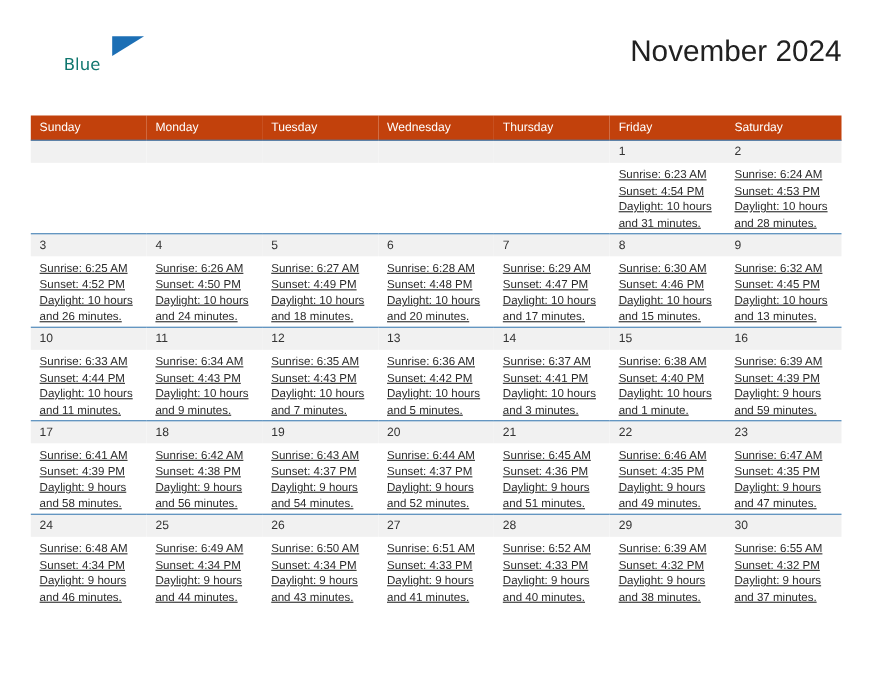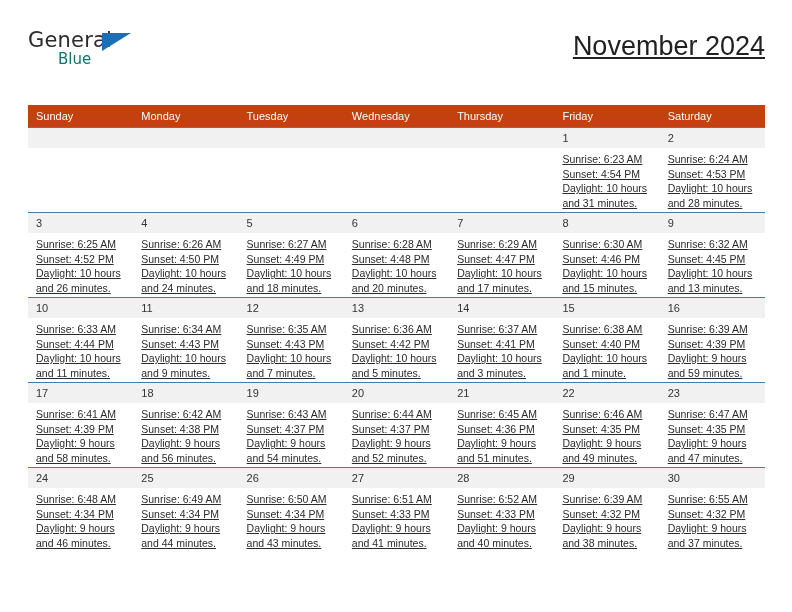--- a/index.html
+++ b/index.html
@@ -69,21 +69,20 @@
   .titles {
     text-align: right;
     padding-top: 2px;
   }
   .cal-title {
     font-size: 27px;
     color: #212121;
     font-weight: normal;
     line-height: 32px;
     white-space: nowrap;
-    text-decoration: underline;
   }
   .cal-subtitle {
     font-size: 14px;
     color: #2c2c2c;
     line-height: 20px;
     margin-top: 8px;
     white-space: nowrap;
   }
 
   
@@ -142,21 +141,20 @@
   }
 </style>
 </head>
 <body>
 
 <div class="page">
 
   <div class="topbar">
 
     <div class="logo">
-      <span class="logo-general">General</span>
       <span class="logo-tri"></span>
       <span class="logo-blue">Blue</span>
     </div>
 
     <div class="titles">
       <div class="cal-title">November 2024</div>
     </div>
 
   </div>
 

